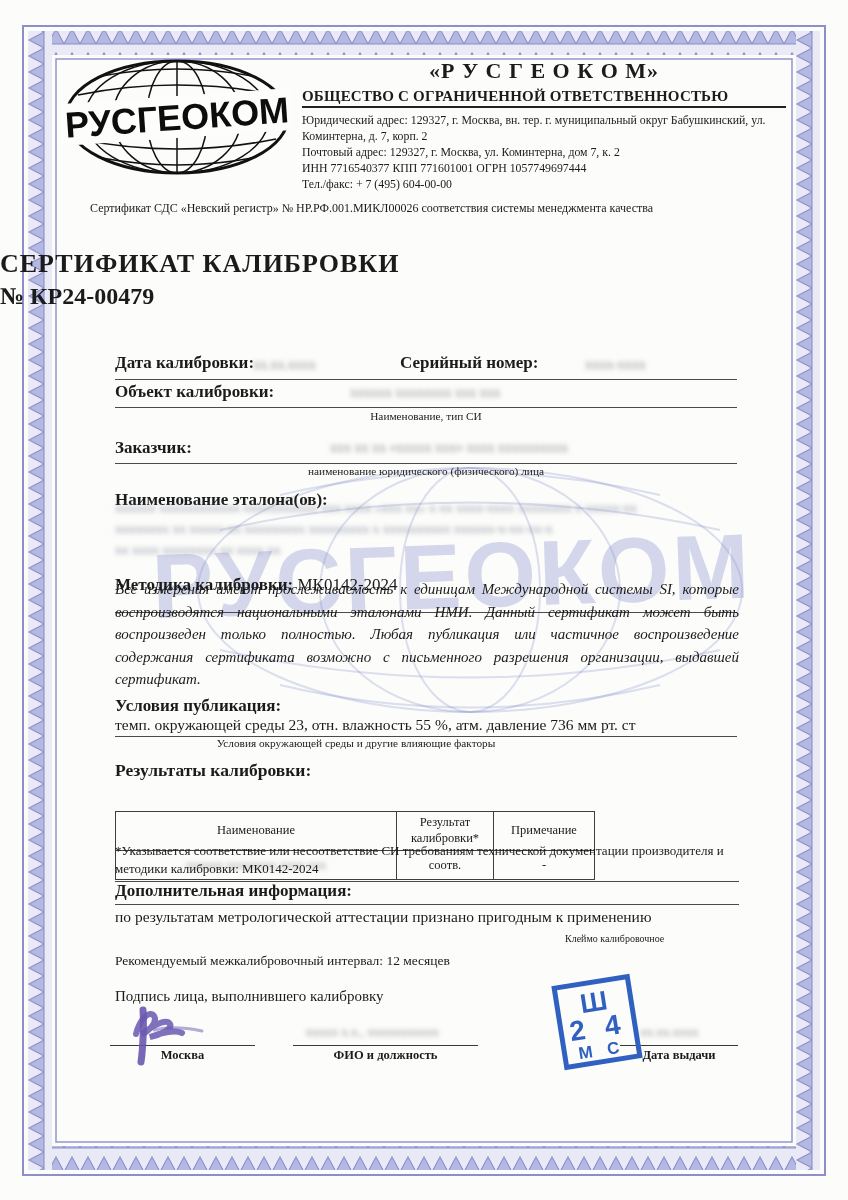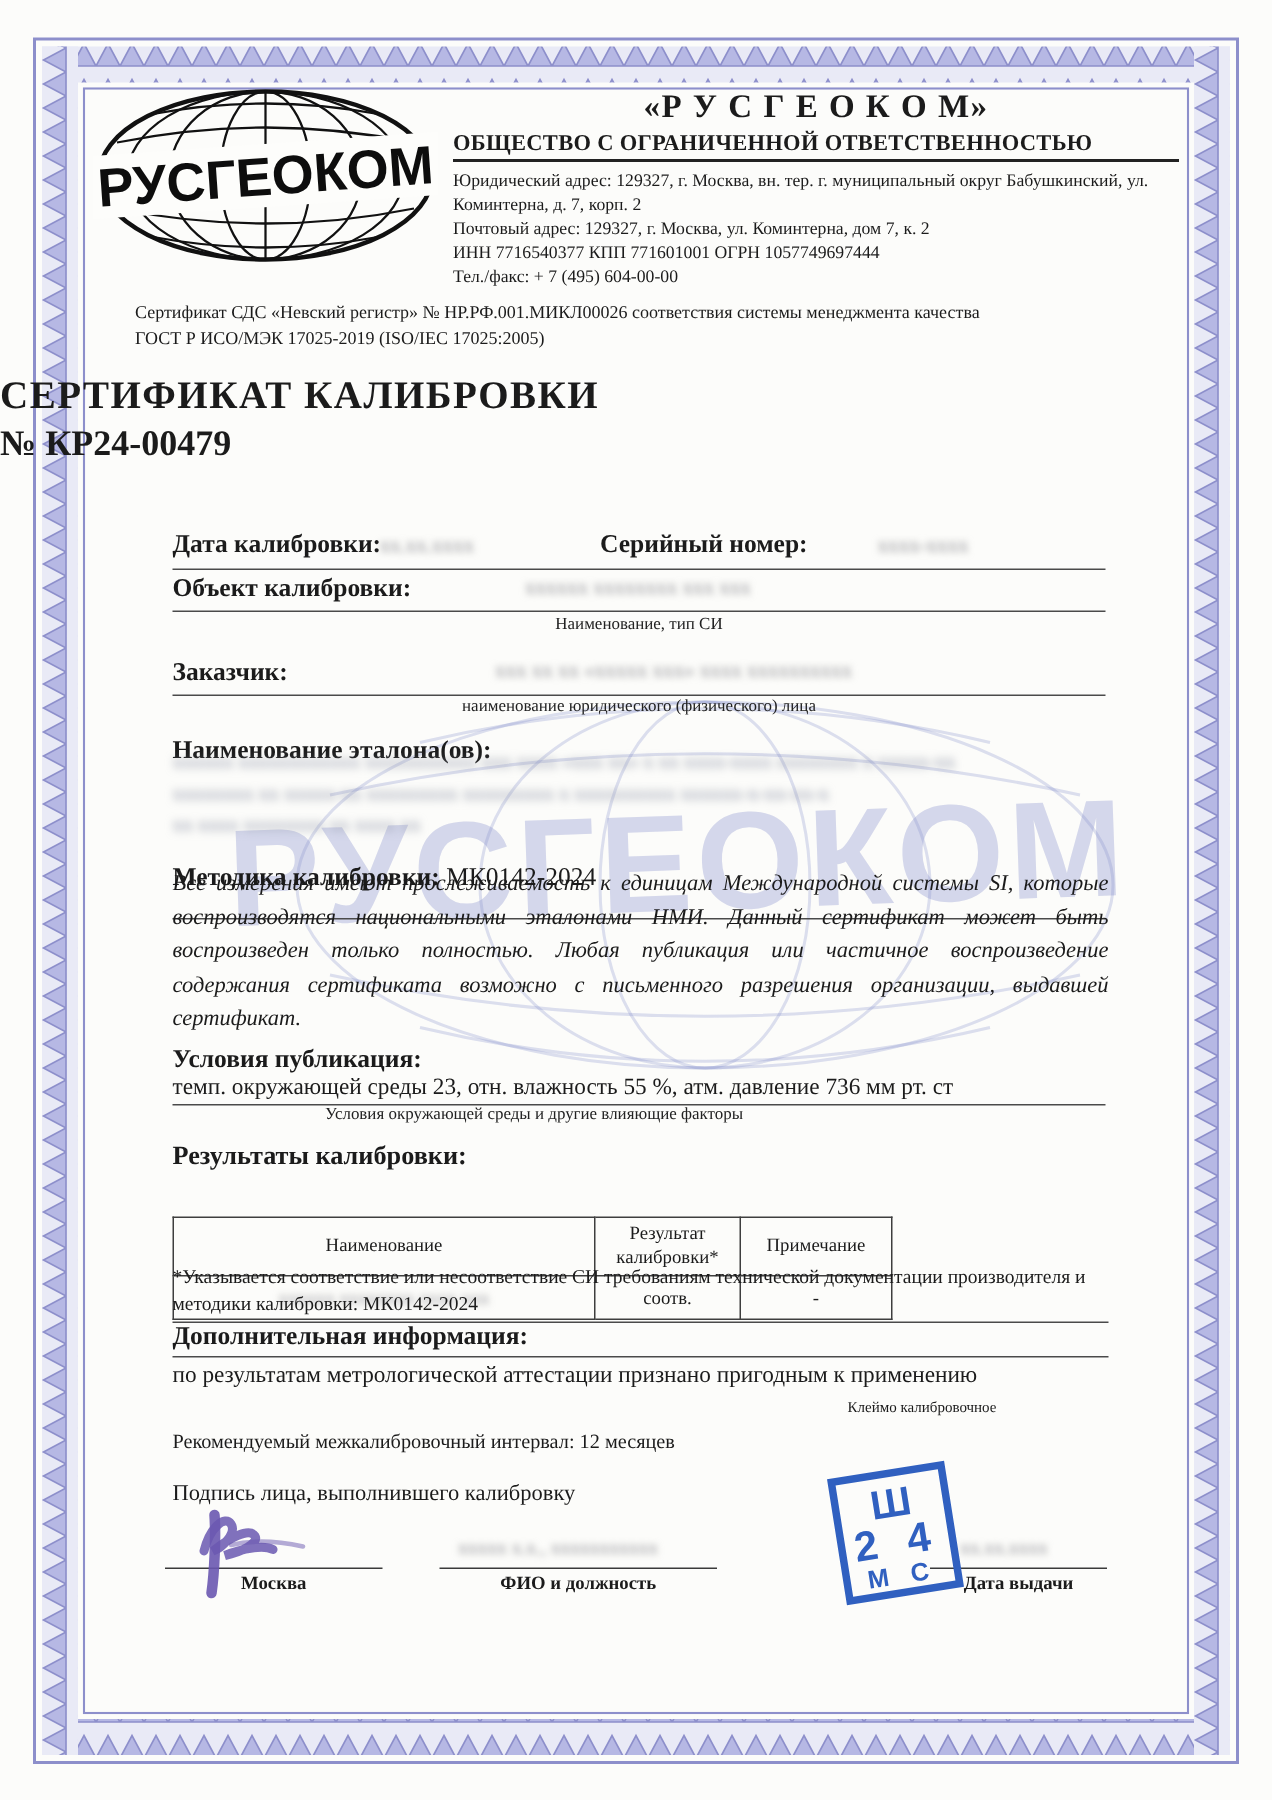--- a/index.html
+++ b/index.html
@@ -113,21 +113,20 @@
     <div class="addr">
       <div>Юридический адрес: 129327, г. Москва, вн. тер. г. муниципальный округ Бабушкинский, ул. Коминтерна, д. 7, корп. 2</div>
       <div>Почтовый адрес: 129327, г. Москва, ул. Коминтерна, дом 7, к. 2</div>
       <div>ИНН 7716540377 КПП 771601001 ОГРН 1057749697444</div>
       <div>Тел./факс: + 7 (495) 604-00-00</div>
     </div>
   </div>
 
   <div class="abs accred">
     <div>Сертификат СДС «Невский регистр» № НР.РФ.001.МИКЛ00026 соответствия системы менеджмента качества</div>
-    <div>ГОСТ Р ИСО/МЭК 17025-2019 (ISO/IEC 17025:2005)</div>
   </div>
 
   <div class="abs doc-title">
     <div class="t1">СЕРТИФИКАТ КАЛИБРОВКИ</div>
     <div class="t2">№ КР24-00479</div>
   </div>
 
   <div class="abs frow" style="top:352px;height:27px;">
     <span class="abs flabel" style="left:0;top:1px;">Дата калибровки:</span>
     <span class="abs redacted" style="left:138px;top:5px;width:92px;font-size:14px;">xx.xx.xxxx</span>

